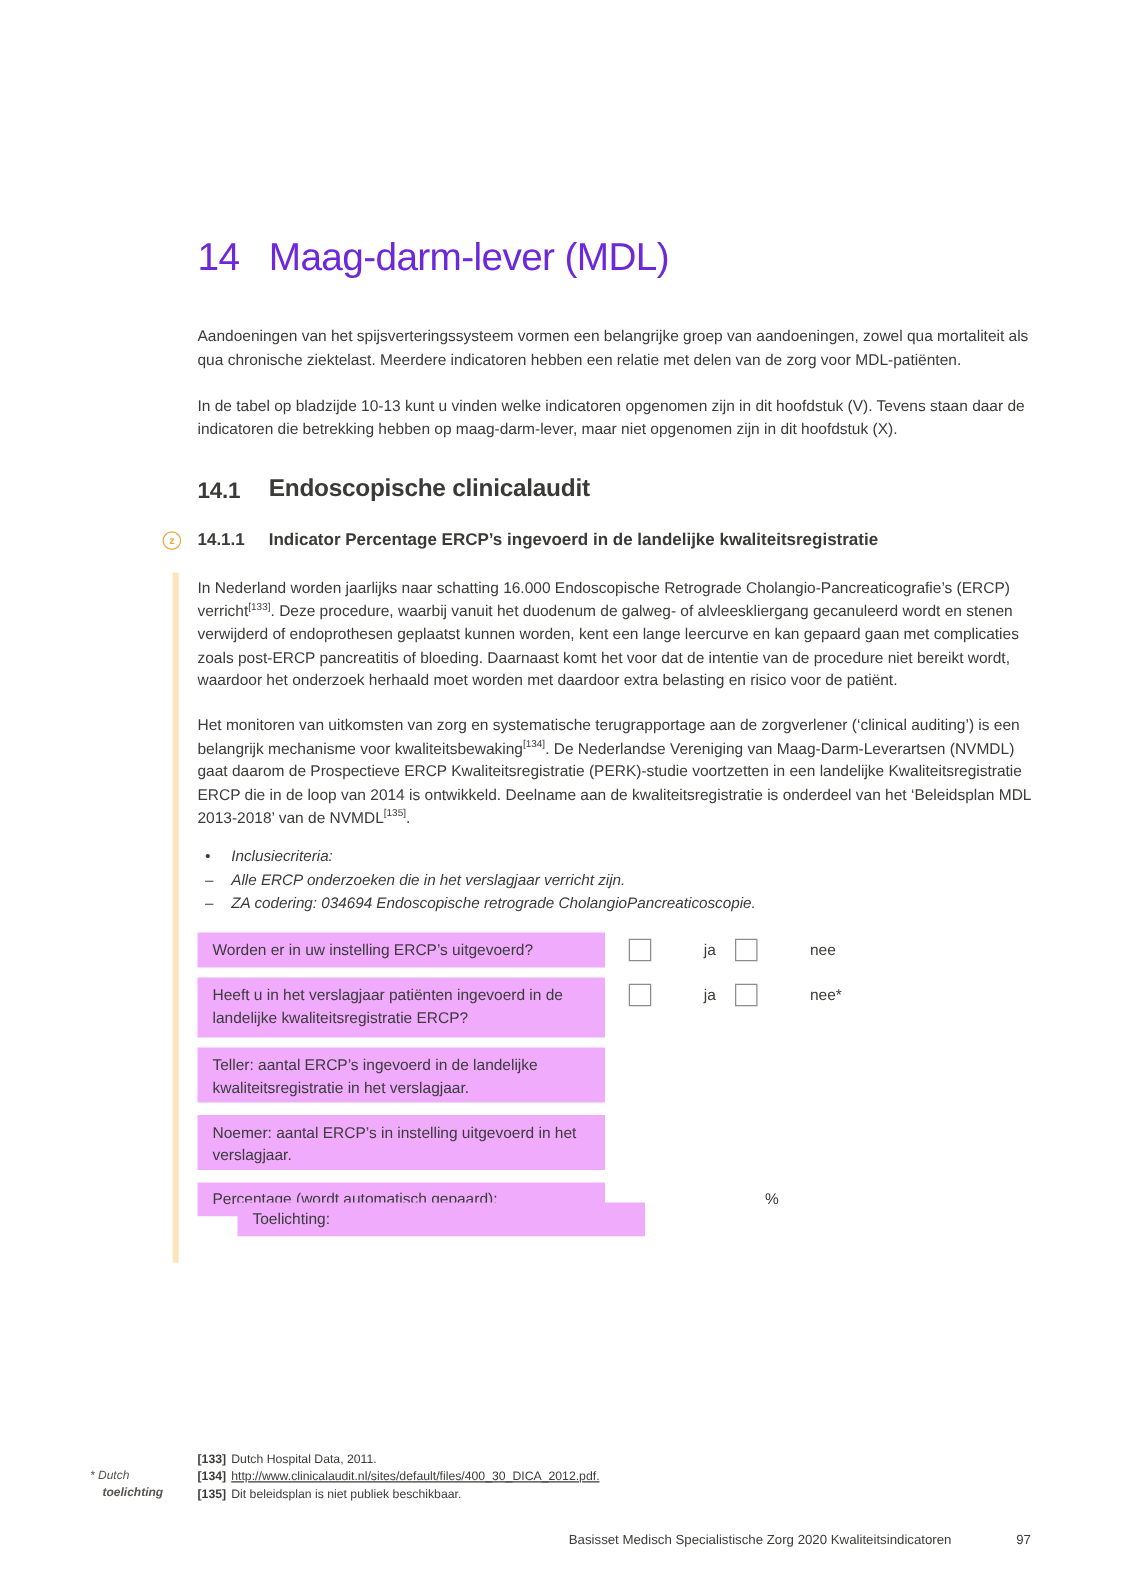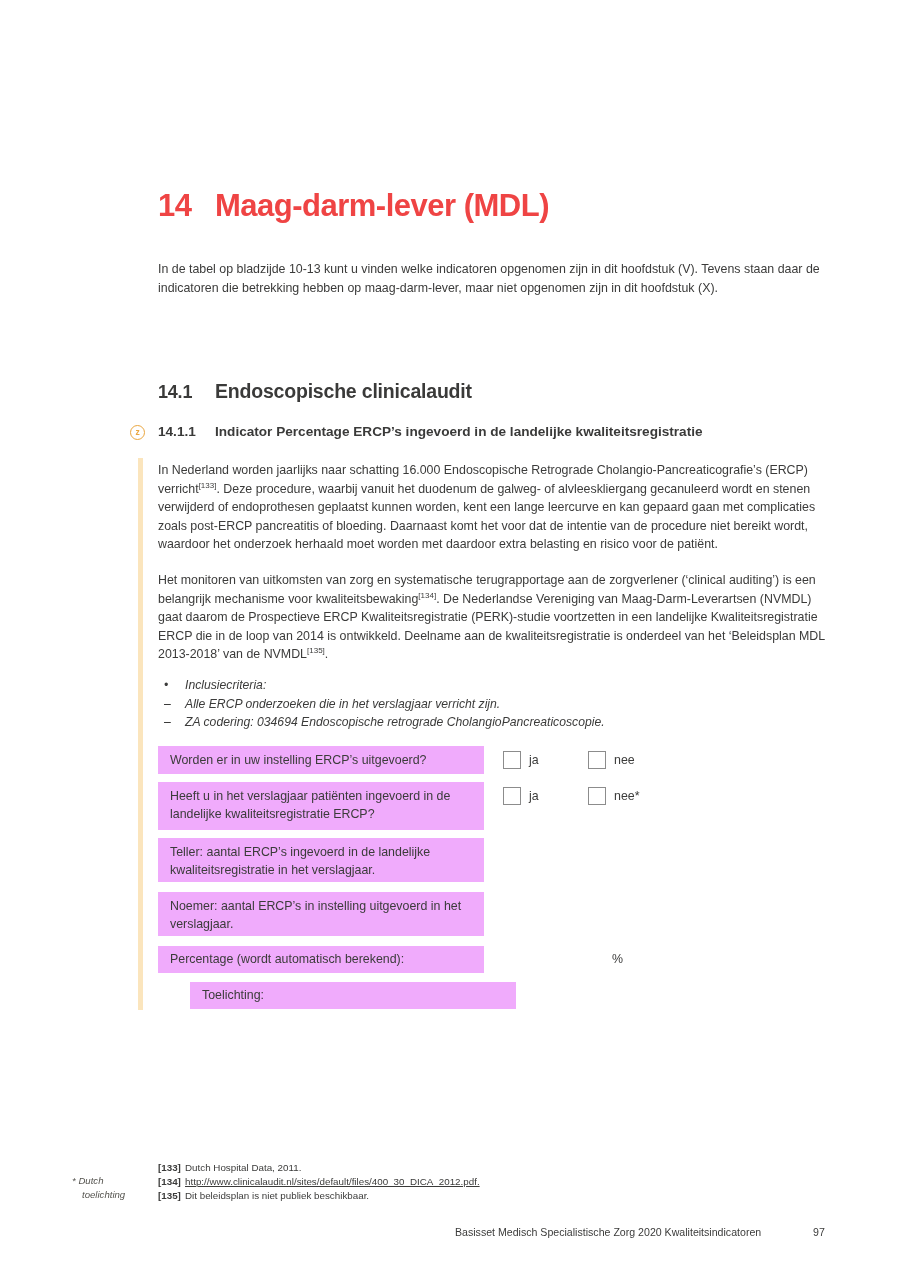--- a/index.html
+++ b/index.html
@@ -8,22 +8,22 @@
     width:900px;height:1273px;
     background:#ffffff;
     font-family:"Liberation Sans", sans-serif;
     color:#3b3b3a;
     overflow:hidden;
     margin:0 auto;
   }
   
   .chapter-title{
     position:absolute;left:158px;top:188px;
-    font-size:31px;font-weight:700;letter-spacing:-0.5px;
-    display:flex;color:#ef4444;
+    font-size:31px;font-weight:400;letter-spacing:-0.5px;
+    display:flex;color:#6d28d9;
   }
   .chapter-title .num{display:inline-block;width:57px;}
   
   .intro{
     position:absolute;left:158px;top:260px;width:672px;
     font-size:12.4px;line-height:18.6px;
   }
   .intro p{margin:0 0 18.6px 0;}
   
   .section-heading{
@@ -69,53 +69,54 @@
     padding:5px 12px 5px 12px;
     font-size:12.4px;line-height:18.2px;
   }
   .option{position:absolute;top:5px;display:flex;align-items:center;}
   .opt1{left:345px;}
   .opt2{left:430px;}
   .checkbox{
     display:inline-block;width:16px;height:16px;
     border:1px solid #8c8c8c;background:#ffffff;margin-right:8px;
   }
-  .opt-label{font-size:12.4px;}
+  .opt-label{font-size:12.4px;margin-left:34px;}
   .pct-suffix{position:absolute;left:454px;top:6px;font-size:12.4px;}
   #frow1{top:746px;} #frow1 .form-label{height:28px;}
   #frow2{top:782px;} #frow2 .form-label{height:48px;}
   #frow3{top:838px;} #frow3 .form-label{height:44px;}
   #frow4{top:892px;} #frow4 .form-label{height:44px;}
   #frow5{top:946px;} #frow5 .form-label{height:27px;padding-top:4px;}
-  #frow6{top:982px;padding-left:32px;} #frow6 .form-label{height:27px;padding-top:4px;}
+  #frow6{top:962px;padding-left:32px;} #frow6 .form-label{height:27px;padding-top:4px;}
   
   .margin-note{
     position:absolute;left:72px;top:1174px;width:70px;
     font-size:9.6px;line-height:14px;font-style:italic;color:#55544f;
   }
-  .margin-note .l2{padding-left:10px;}
+  .margin-note .l2{padding-left:10px;font-weight:bold;}
   .footnotes{position:absolute;left:158px;top:1161px;font-size:9.8px;line-height:14.2px;}
   .footnotes .frow{display:flex;}
   .footnotes .fnum{display:inline-block;width:27px;font-weight:700;flex:none;}
   .footnotes a{color:#3b3b3a;text-decoration:underline;}
   
   .footer-title{position:absolute;left:455px;top:1226px;font-size:10.6px;}
   .footer-page{position:absolute;left:813px;top:1226px;font-size:10.6px;}
 </style>
 </head>
 <body>
 
 <div class="page">
 
   <div class="chapter-title">
     <span class="num">14</span>
     <span>Maag-darm-lever (MDL)</span>
   </div>
 
   <div class="intro">
+    <p>Aandoeningen van het spijsverteringssysteem vormen een belangrijke groep van aandoeningen, zowel qua mortaliteit als qua chronische ziektelast. Meerdere indicatoren hebben een relatie met delen van de zorg voor MDL-patiënten.</p>
     <p>In de tabel op bladzijde 10-13 kunt u vinden welke indicatoren opgenomen zijn in dit hoofdstuk (V). Tevens staan daar de indicatoren die betrekking hebben op maag-darm-lever, maar niet opgenomen zijn in dit hoofdstuk (X).</p>
   </div>
 
   <div class="section-heading">
     <span class="num">14.1</span>
     <span>Endoscopische clinicalaudit</span>
   </div>
 
   <div class="z-icon">z</div>
   <div class="subsection-heading">
@@ -170,21 +171,21 @@
 
   <div class="form-row" id="frow3">
     <div class="form-label">Teller: aantal ERCP’s ingevoerd in de landelijke kwaliteitsregistratie in het verslagjaar.</div>
   </div>
 
   <div class="form-row" id="frow4">
     <div class="form-label">Noemer: aantal ERCP’s in instelling uitgevoerd in het verslagjaar.</div>
   </div>
 
   <div class="form-row" id="frow5">
-    <div class="form-label">Percentage (wordt automatisch berekend):</div>
+    <div class="form-label">Percentage (wordt automatisch gepaard):</div>
     <span class="pct-suffix">%</span>
   </div>
 
   <div class="form-row" id="frow6">
     <div class="form-label">Toelichting:</div>
   </div>
 
   <div class="margin-note">
     <div>* Dutch</div>
     <div class="l2">toelichting</div>

